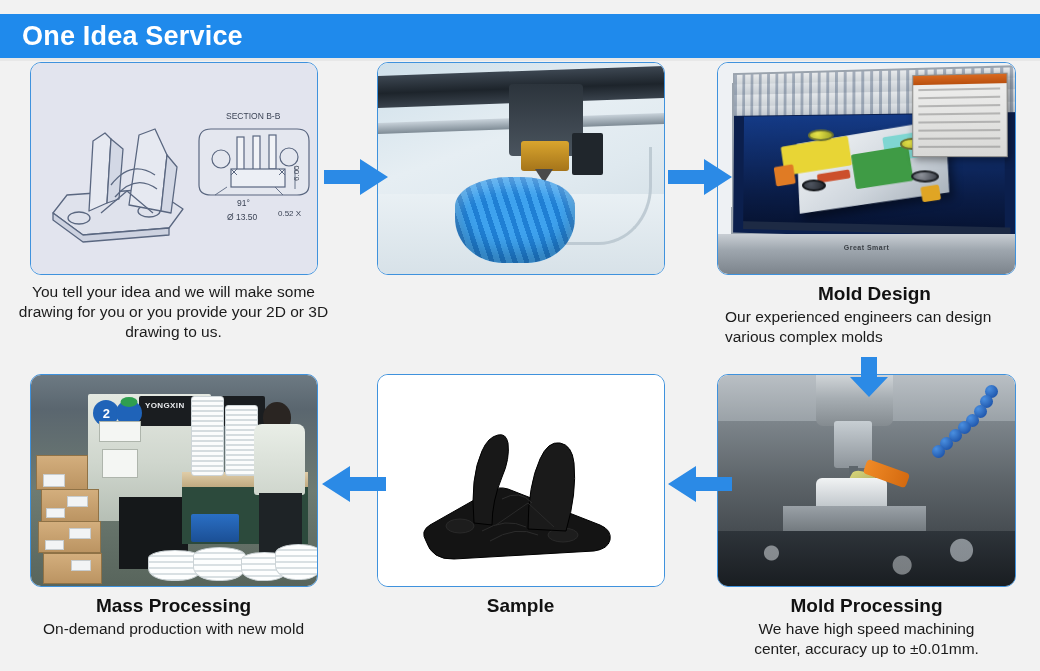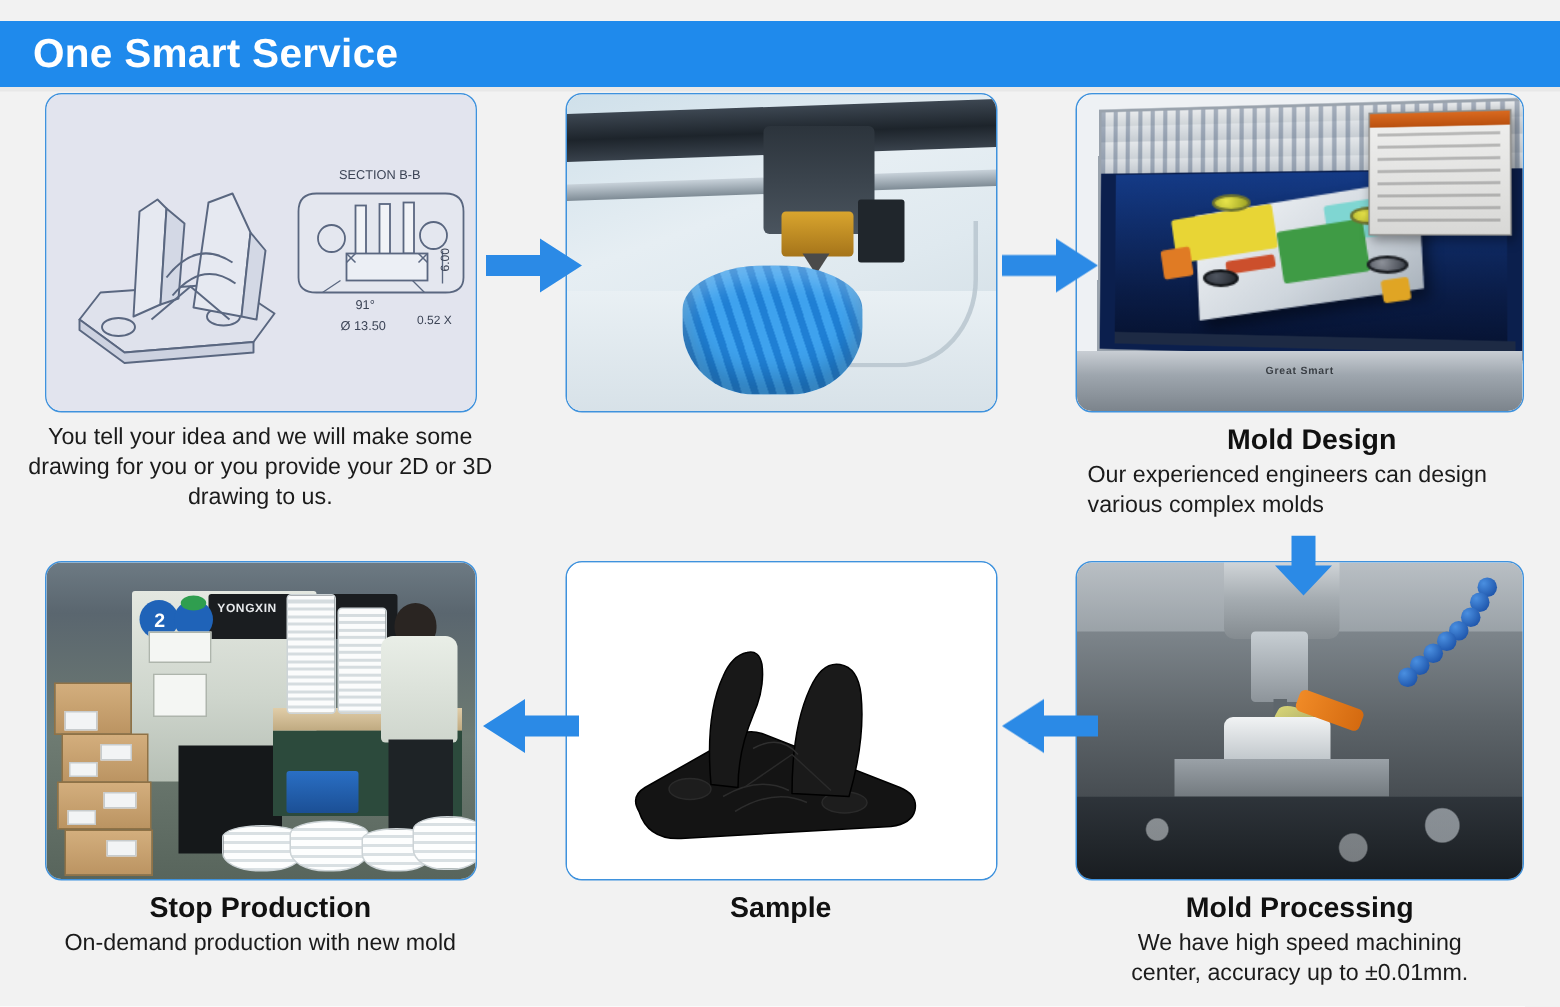--- a/index.html
+++ b/index.html
@@ -564,21 +564,21 @@
     border-radius: 50% 50% 45% 45% / 26% 26% 40% 40%;
     border: 1px solid #ccd3d6;
   }
 </style>
 </head>
 <body>
 
 <div class="page">
 
   <div class="header-bar">
-    <div class="header-title">One Smart Service</div>
+    <div class="header-title">One Idea Service</div>
   </div>
   <div class="header-underline"></div>
 
   <div class="grid">
 
     <div class="cell r1 c1">
       <div class="panel">
         <div class="cad-bg"></div>
         <svg viewBox="0 0 288 213" width="288" height="213" style="position:absolute;inset:0">
           <g fill="none" stroke="#5a6780" stroke-width="1.3" stroke-linejoin="round">
@@ -730,21 +730,21 @@
 
           <div class="floor-plates">
             <div class="bowl-stack" style="left:2%;top:22%;width:30%;height:62%"></div>
             <div class="bowl-stack" style="left:28%;top:16%;width:30%;height:70%"></div>
             <div class="bowl-stack" style="left:56%;top:26%;width:26%;height:58%"></div>
             <div class="bowl-stack" style="left:76%;top:10%;width:26%;height:72%"></div>
           </div>
         </div>
       </div>
       <div class="caption">
-        <div class="cap-title">Stop Production</div>
+        <div class="cap-title">Mass Processing</div>
         <div class="cap-body">On-demand production with new mold</div>
       </div>
     </div>
 
     <div class="cell r2 c2">
       <div class="panel">
         <div class="sample-bg"></div>
         <svg viewBox="0 0 288 213" width="288" height="213" style="position:absolute;inset:0">
           <g stroke="#000000" stroke-width="1" fill="#131313" stroke-linejoin="round">
 

